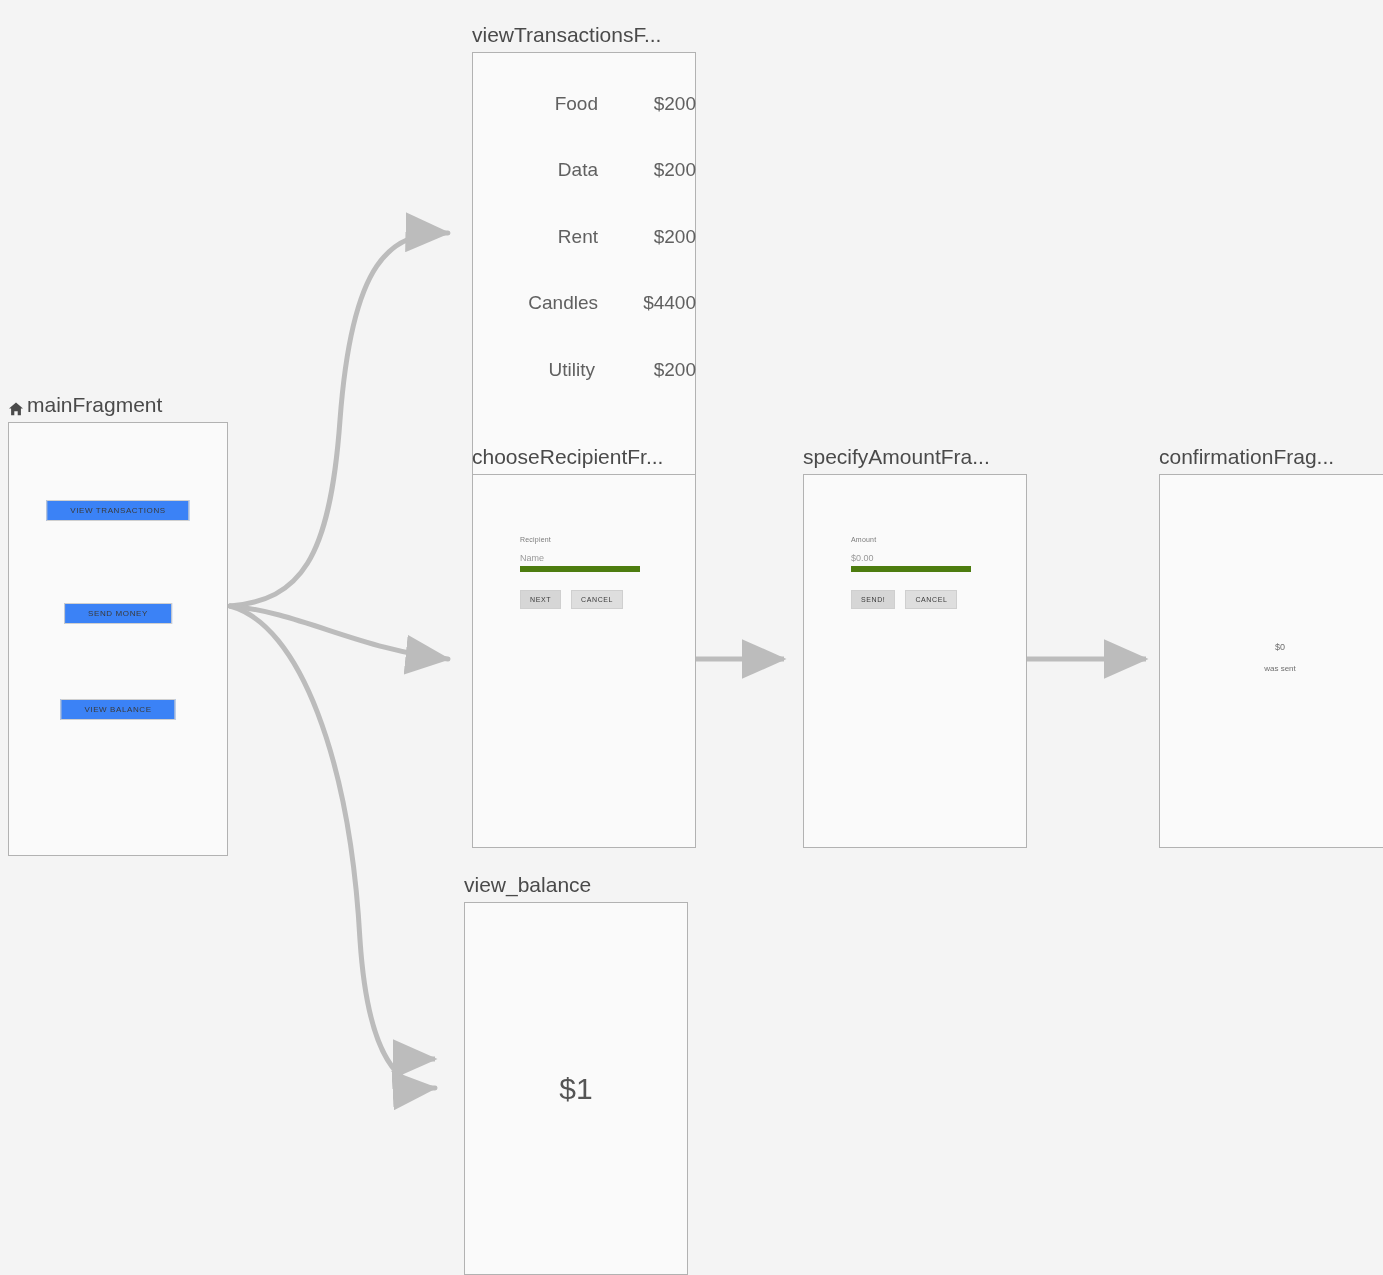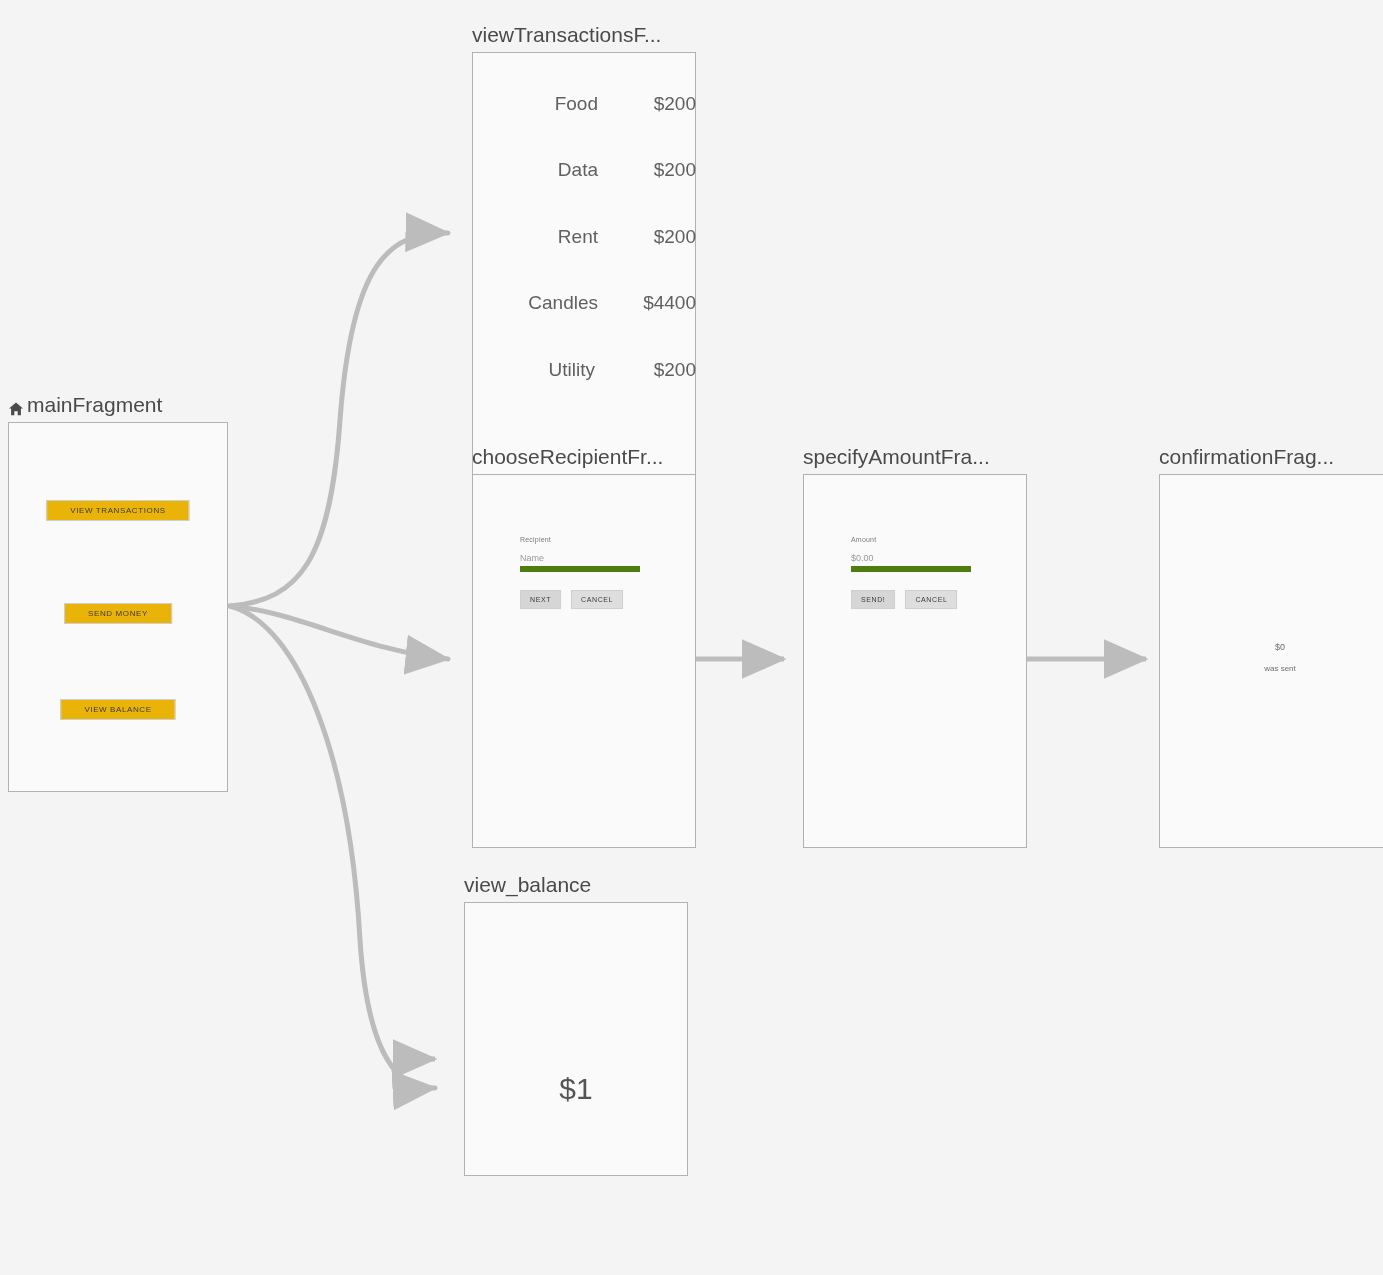--- a/index.html
+++ b/index.html
@@ -47,21 +47,21 @@
     left: 0; top: 0;
     width: 100%; height: 100%;
     background: #fafafa;
     border: 1.5px solid #b2b2b2;
     box-sizing: border-box;
   }
 
   
   .btn {
     position: absolute;
-    background: #eab308;
+    background: #3b82f6;
     border: 1px solid #cfcfcf;
     color: #3a3a3a;
     font-size: 8px;
     letter-spacing: 0.6px;
     text-align: center;
     padding: 5px 23px;
     box-sizing: border-box;
     white-space: nowrap;
     font-family: "Liberation Sans", sans-serif;
     transform: translateX(-50%);
@@ -165,21 +165,21 @@
 
     <path d="M230,606 C300,625 350,760 360,940 C368,1060 400,1090 435,1088" stroke="#bcbcbc" stroke-width="5" fill="none" stroke-linecap="round" marker-end="url(#arrowhead)"></path>
 
     <path d="M424,1059 L435,1059" stroke="#bcbcbc" stroke-width="5" fill="none" stroke-linecap="butt" marker-end="url(#arrowhead)"></path>
 
     <path d="M696,659 L784,659" stroke="#bcbcbc" stroke-width="5" fill="none" marker-end="url(#arrowhead)"></path>
 
     <path d="M1026,659 L1146,659" stroke="#bcbcbc" stroke-width="5" fill="none" marker-end="url(#arrowhead)"></path>
   </svg>
 
-  <div class="dest" style="left:8px; top:422px; width:220px; height:370px;">
+  <div class="dest" style="left:8px; top:422px; width:220px; height:434px;">
     <div class="dest-title">
       <span class="home-icon">
         <svg viewBox="0 0 16 16" width="16" height="16">
           <path d="M8 1.6 L15 7.6 L12.9 7.6 L12.9 14.2 L9.7 14.2 L9.7 10.2 L6.3 10.2 L6.3 14.2 L3.1 14.2 L3.1 7.6 L1 7.6 Z" fill="#4a4a4a"></path>
         </svg>
       </span>
       <span>mainFragment</span>
     </div>
     <div class="card"></div>
     <div class="btn" style="left:50%; top:78px;">VIEW TRANSACTIONS</div>
@@ -249,21 +249,21 @@
     <div class="dest-title">
       <span>confirmationFrag...</span>
     </div>
     <div class="card"></div>
     <div class="confirm-block">
       <div class="confirm-amount">$0</div>
       <div class="confirm-text">was sent</div>
     </div>
   </div>
 
-  <div class="dest" style="left:464px; top:902px; width:224px; height:274px;">
+  <div class="dest" style="left:464px; top:902px; width:224px; height:373px;">
     <div class="dest-title">
       <span>view_balance</span>
     </div>
     <div class="card"></div>
     <div class="balance-amount">$1</div>
   </div>
 
 </div>
 
 </body></html>

